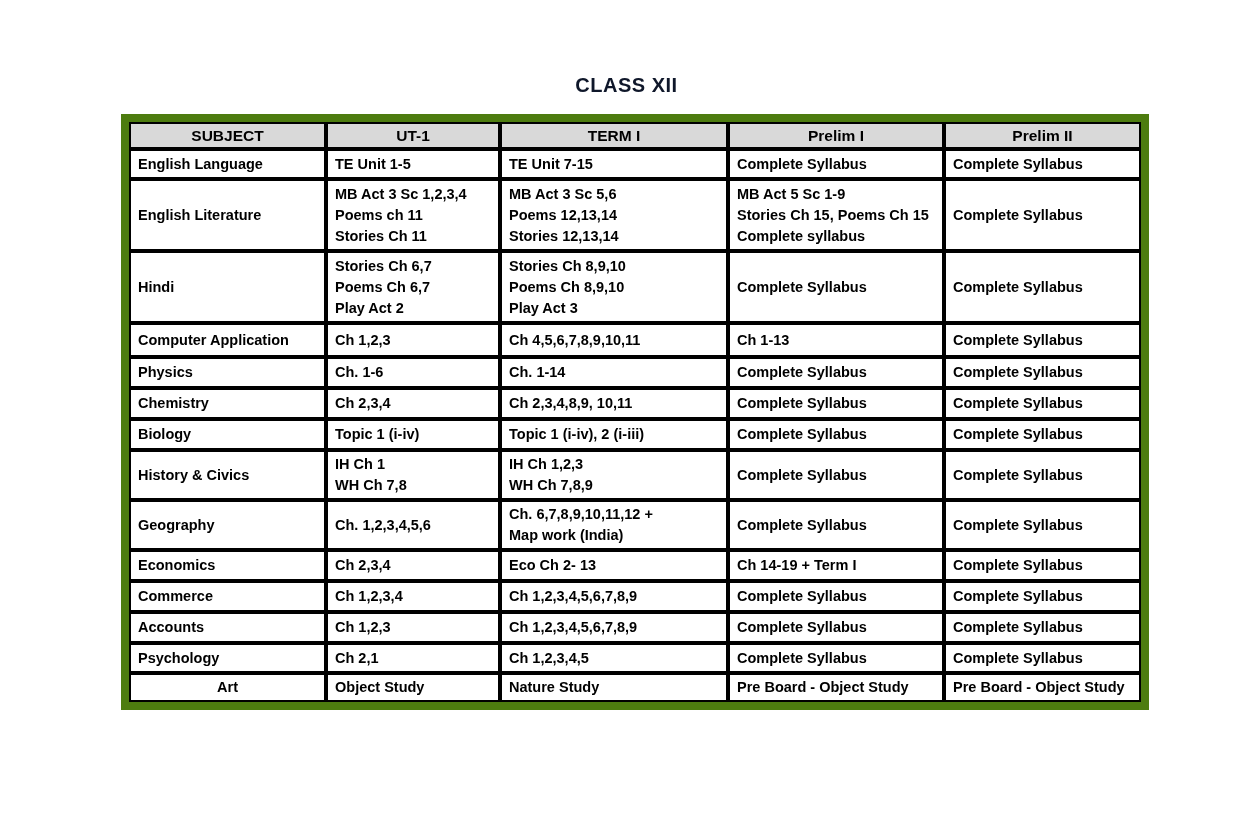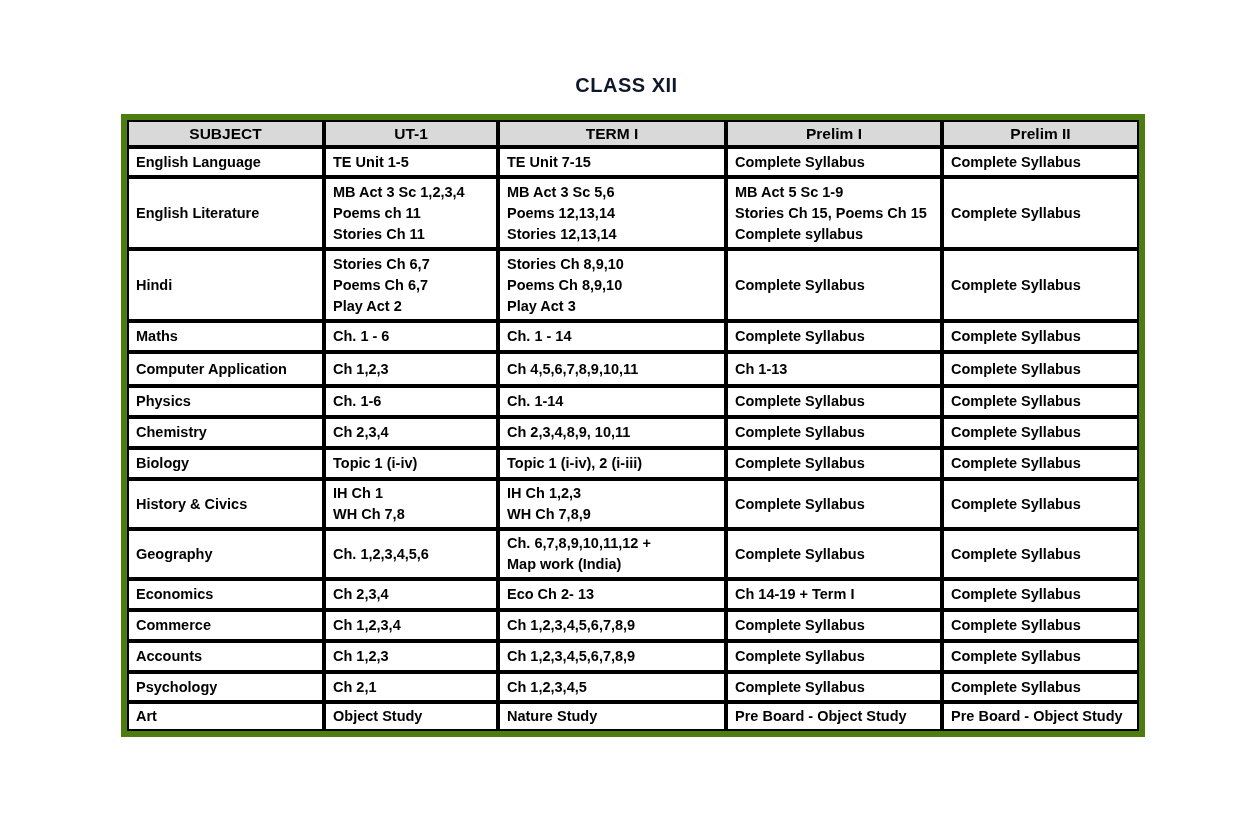--- a/index.html
+++ b/index.html
@@ -20,21 +20,21 @@
     color: #0f172a;
   }
   .table-wrap {
     position: absolute;
     left: 121px; top: 114px;
   }
   table.syllabus {
     border-collapse: separate;
     border-spacing: 0;
     table-layout: fixed;
-    border: 6px solid #4d7c0f;
+    border: 8px solid #4d7c0f;
   }
   table.syllabus th, table.syllabus td {
     border: 2px solid #000000;
     vertical-align: middle;
     font-weight: 700;
     color: #000000;
     font-size: 14.5px;
     line-height: 21px;
     padding: 2px 7px;
     overflow: hidden;
@@ -122,35 +122,20 @@
             <span class="cell-line">Play Act 3</span>
           </td>
           <td style="height: 72px;">
             <span class="cell-line">Complete Syllabus</span>
           </td>
           <td style="height: 72px;">
             <span class="cell-line">Complete Syllabus</span>
           </td>
         </tr>
         <tr>
-          <td class="subject" style="height: 31px;">Maths</td>
-          <td style="height: 31px;">
-            <span class="cell-line">Ch. 1 - 6</span>
-          </td>
-          <td style="height: 31px;">
-            <span class="cell-line">Ch. 1 - 14</span>
-          </td>
-          <td style="height: 31px;">
-            <span class="cell-line">Complete Syllabus</span>
-          </td>
-          <td style="height: 31px;">
-            <span class="cell-line">Complete Syllabus</span>
-          </td>
-        </tr>
-        <tr>
           <td class="subject" style="height: 34px;">Computer Application</td>
           <td style="height: 34px;">
             <span class="cell-line">Ch 1,2,3</span>
           </td>
           <td style="height: 34px;">
             <span class="cell-line">Ch 4,5,6,7,8,9,10,11</span>
           </td>
           <td style="height: 34px;">
             <span class="cell-line">Ch 1-13</span>
           </td>
@@ -290,21 +275,21 @@
             <span class="cell-line">Ch 1,2,3,4,5</span>
           </td>
           <td style="height: 30px;">
             <span class="cell-line">Complete Syllabus</span>
           </td>
           <td style="height: 30px;">
             <span class="cell-line">Complete Syllabus</span>
           </td>
         </tr>
         <tr>
-          <td class="subject" style="height: 25px;">Art</td>
+          <td class="subject" style="height: 25px; text-align: center;">Art</td>
           <td style="height: 25px;">
             <span class="cell-line">Object Study</span>
           </td>
           <td style="height: 25px;">
             <span class="cell-line">Nature Study</span>
           </td>
           <td style="height: 25px;">
             <span class="cell-line">Pre Board - Object Study</span>
           </td>
           <td style="height: 25px;">

